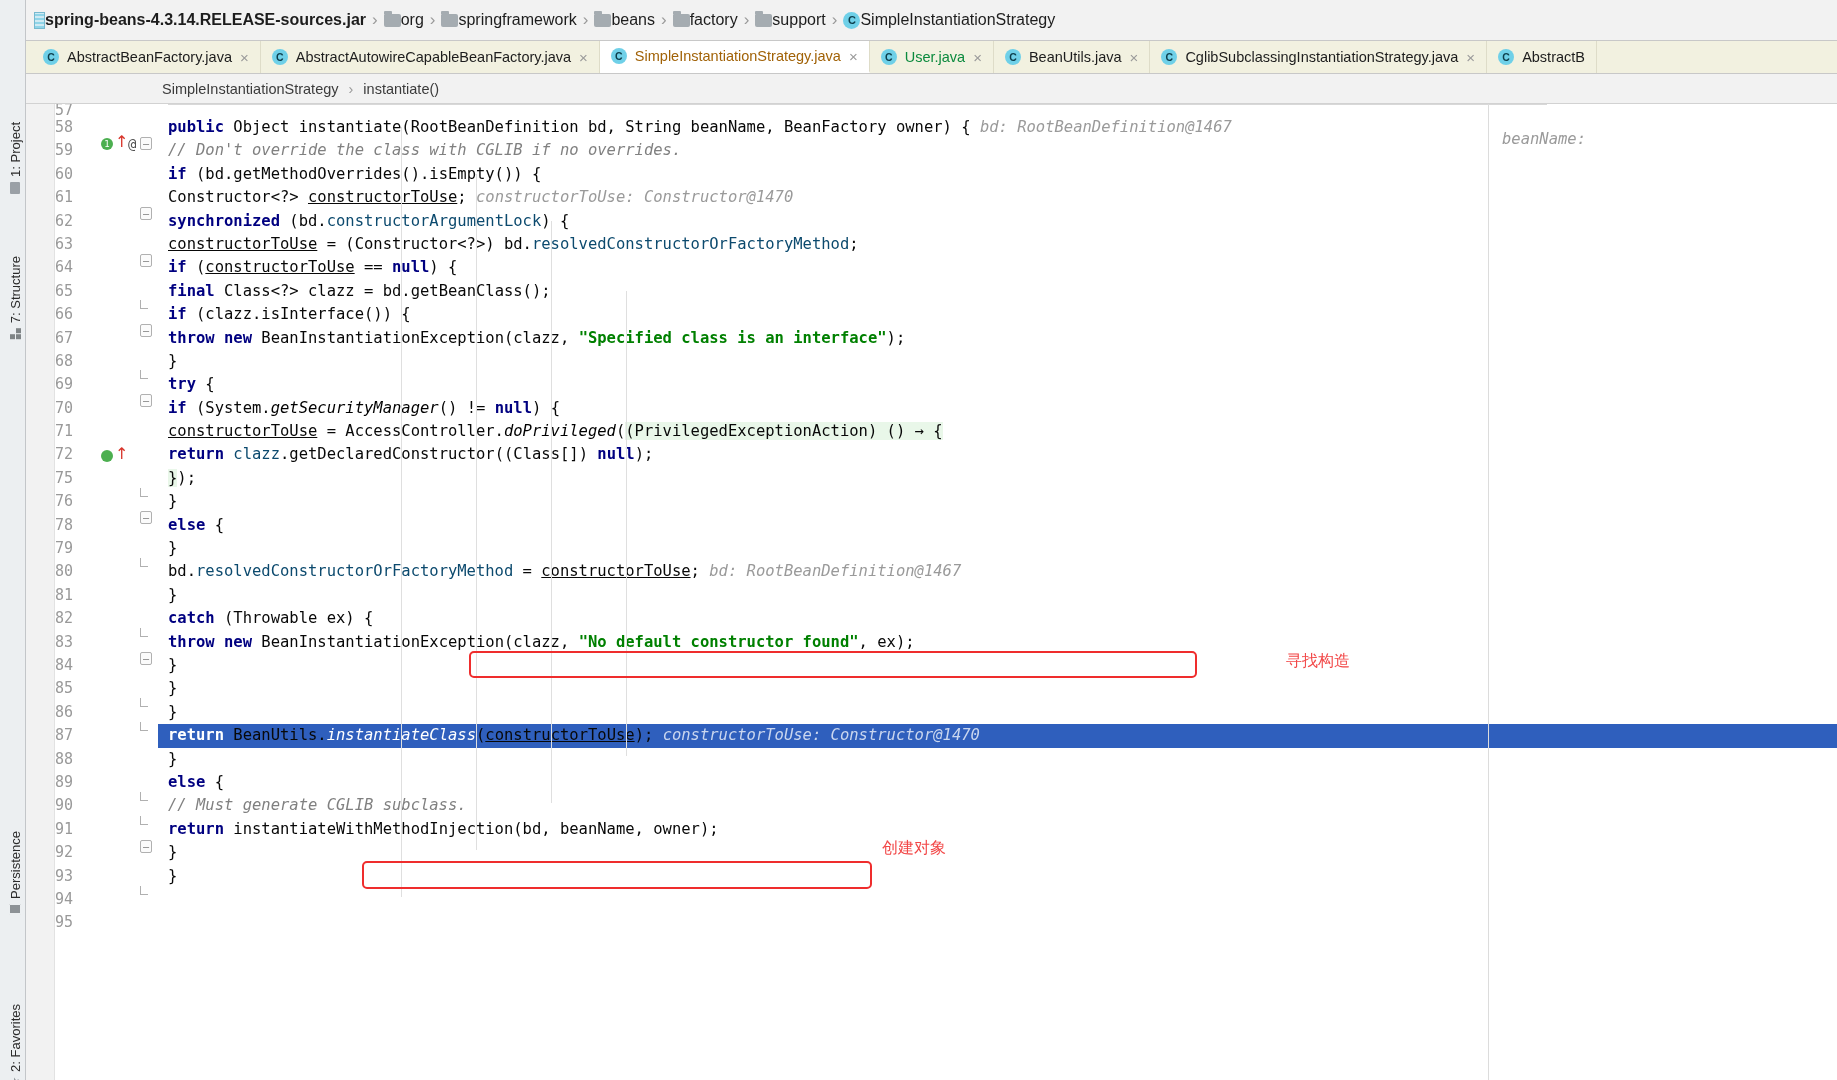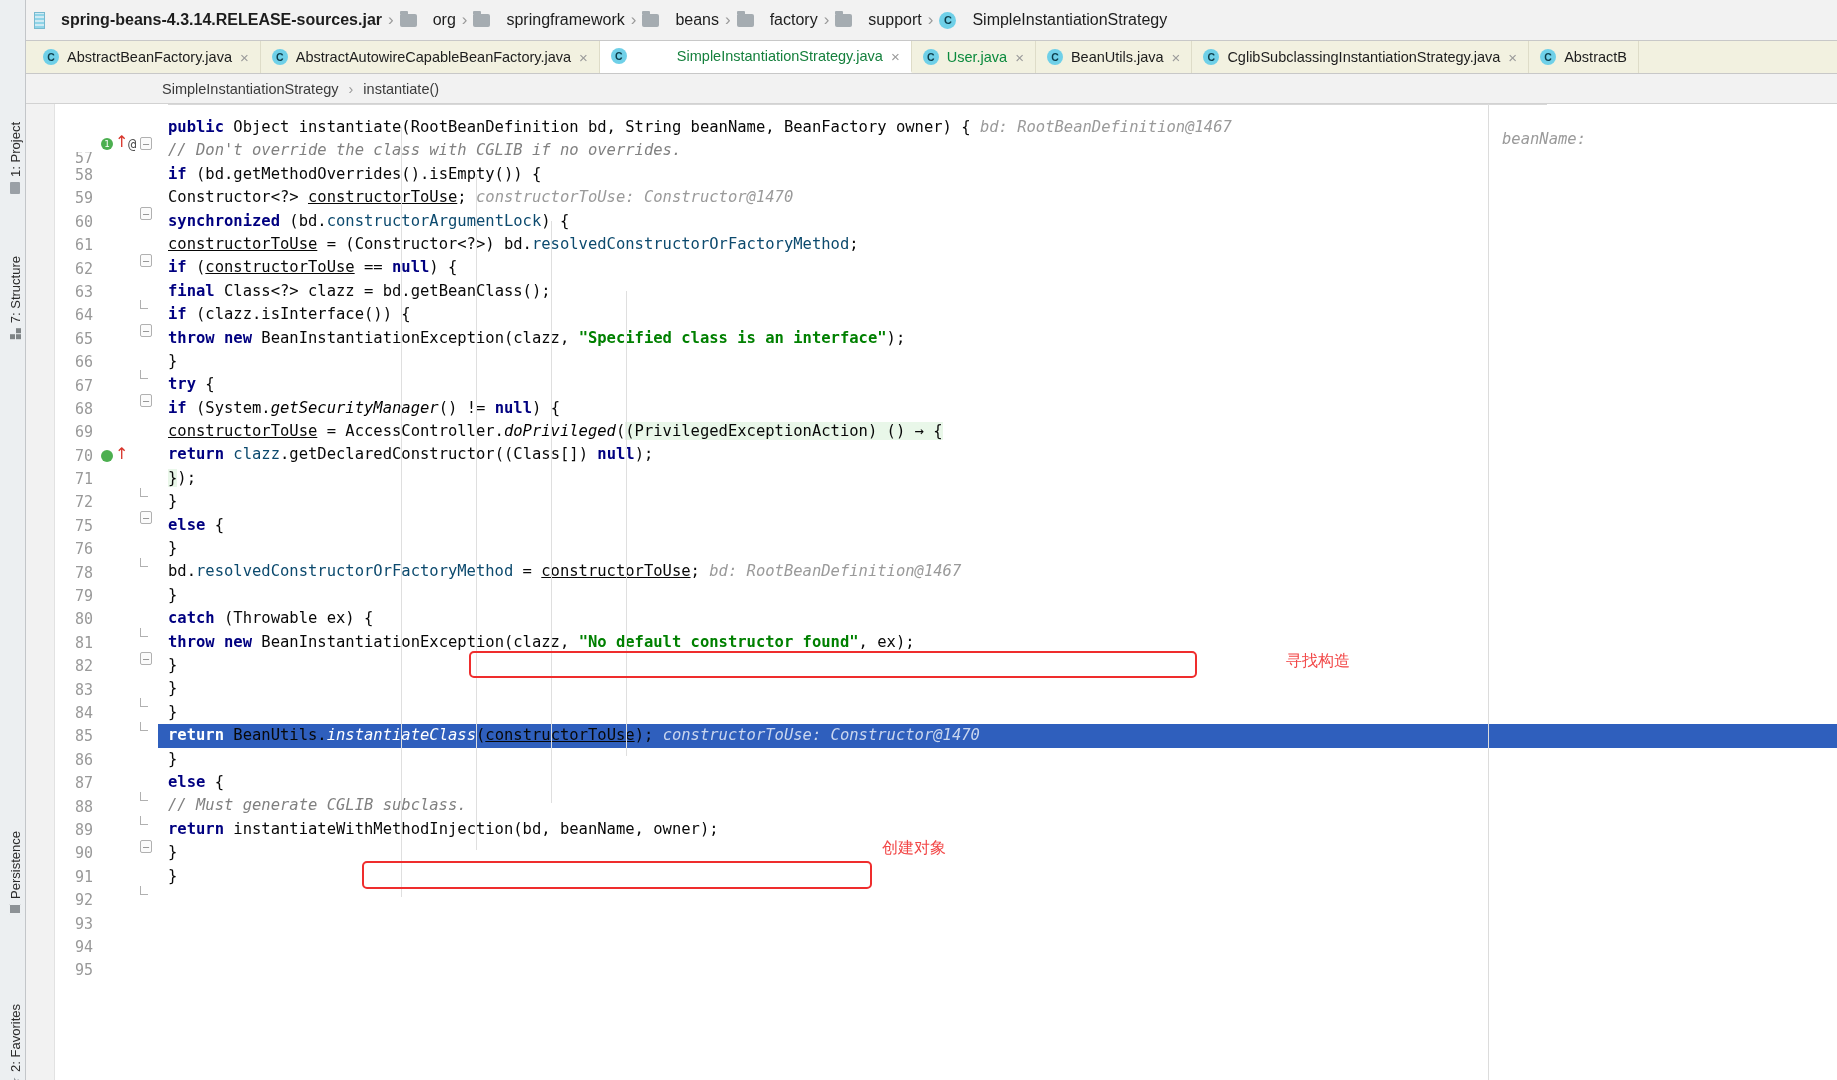--- a/index.html
+++ b/index.html
@@ -53,21 +53,21 @@
   
   .navbar {
     height: 41px; flex: none;
     background: #f2f2f2;
     border-bottom: 1px solid #c8c8c8;
     display: flex; align-items: center;
     padding-left: 8px;
     font-size: 16px; color: #1d1d1d;
     overflow: hidden;
   }
-  .crumb { display: flex; align-items: center; gap: 16px; white-space: nowrap; }
+  .crumb { display: flex; align-items: center; gap: 0; white-space: nowrap; }
   .crumb-sep { color: #9a9a9a; font-size: 17px; margin: 0 6px; }
   .jar-icon {
     width: 11px; height: 17px;
     background: repeating-linear-gradient(0deg,#8fd4e8 0 2px,#cfeaf3 2px 4px);
     border: 1px solid #77b9cf;
   }
   .folder-icon {
     width: 17px; height: 13px; position: relative; flex: none;
     background: #a5acb1; border-radius: 1px 2px 2px 2px;
   }
@@ -94,21 +94,21 @@
   }
   .tab {
     display: flex; align-items: center; gap: 8px;
     padding: 0 11px;
     font-size: 14.5px; color: #1d1d1d;
     white-space: nowrap;
     border-right: 1px solid #dedcc8;
     position: relative;
   }
   .tab.active { background: #ffffff; border-bottom: 2px solid #ffffff; }
-  .tab.active .tab-label { color: #15803d; margin-left: 42px; }
+  .tab.active .tab-label { color: #a16207; }
   .tab-label.green { color: #0b8a3d; }
   .tab-close { color: #9a9a9a; font-size: 15px; line-height: 1; }
   .tab-ficon {
     width: 16px; height: 16px; border-radius: 50%;
     background: #6fd0e8; color: #0c3d4b;
     font-size: 10.5px; font-weight: bold;
     display: flex; align-items: center; justify-content: center; flex: none;
   }
 
   
@@ -123,21 +123,21 @@
   .subcrumb .sep { color: #9a9a9a; }
 
   
   .editor {
     flex: 1; position: relative; background: #ffffff;
     display: flex; min-height: 0; overflow: hidden;
   }
   .gutter-annot { width: 29px; background: #f2f2f2; border-right: 1px solid #e2e2e2; flex:none; }
   .linenos {
     width: 43px; flex: none; background: #ffffff;
-    text-align: right; padding-right: 5px; margin-top: 48px;
+    text-align: left; padding-right: 5px;
   }
   .markers { width: 38px; flex: none; background:#ffffff; position: relative; }
   .folds { width: 22px; flex: none; background:#ffffff; position: relative; }
   .code {
     flex: 1; position: relative; min-width: 0;
     background: #ffffff; overflow: hidden;
   }
 
   .row { height: 23.4px; line-height: 23.4px; white-space: nowrap; }
   .linenos .row { color: #999999; font-family: "DejaVu Sans Mono", monospace; font-size: 15px; }

